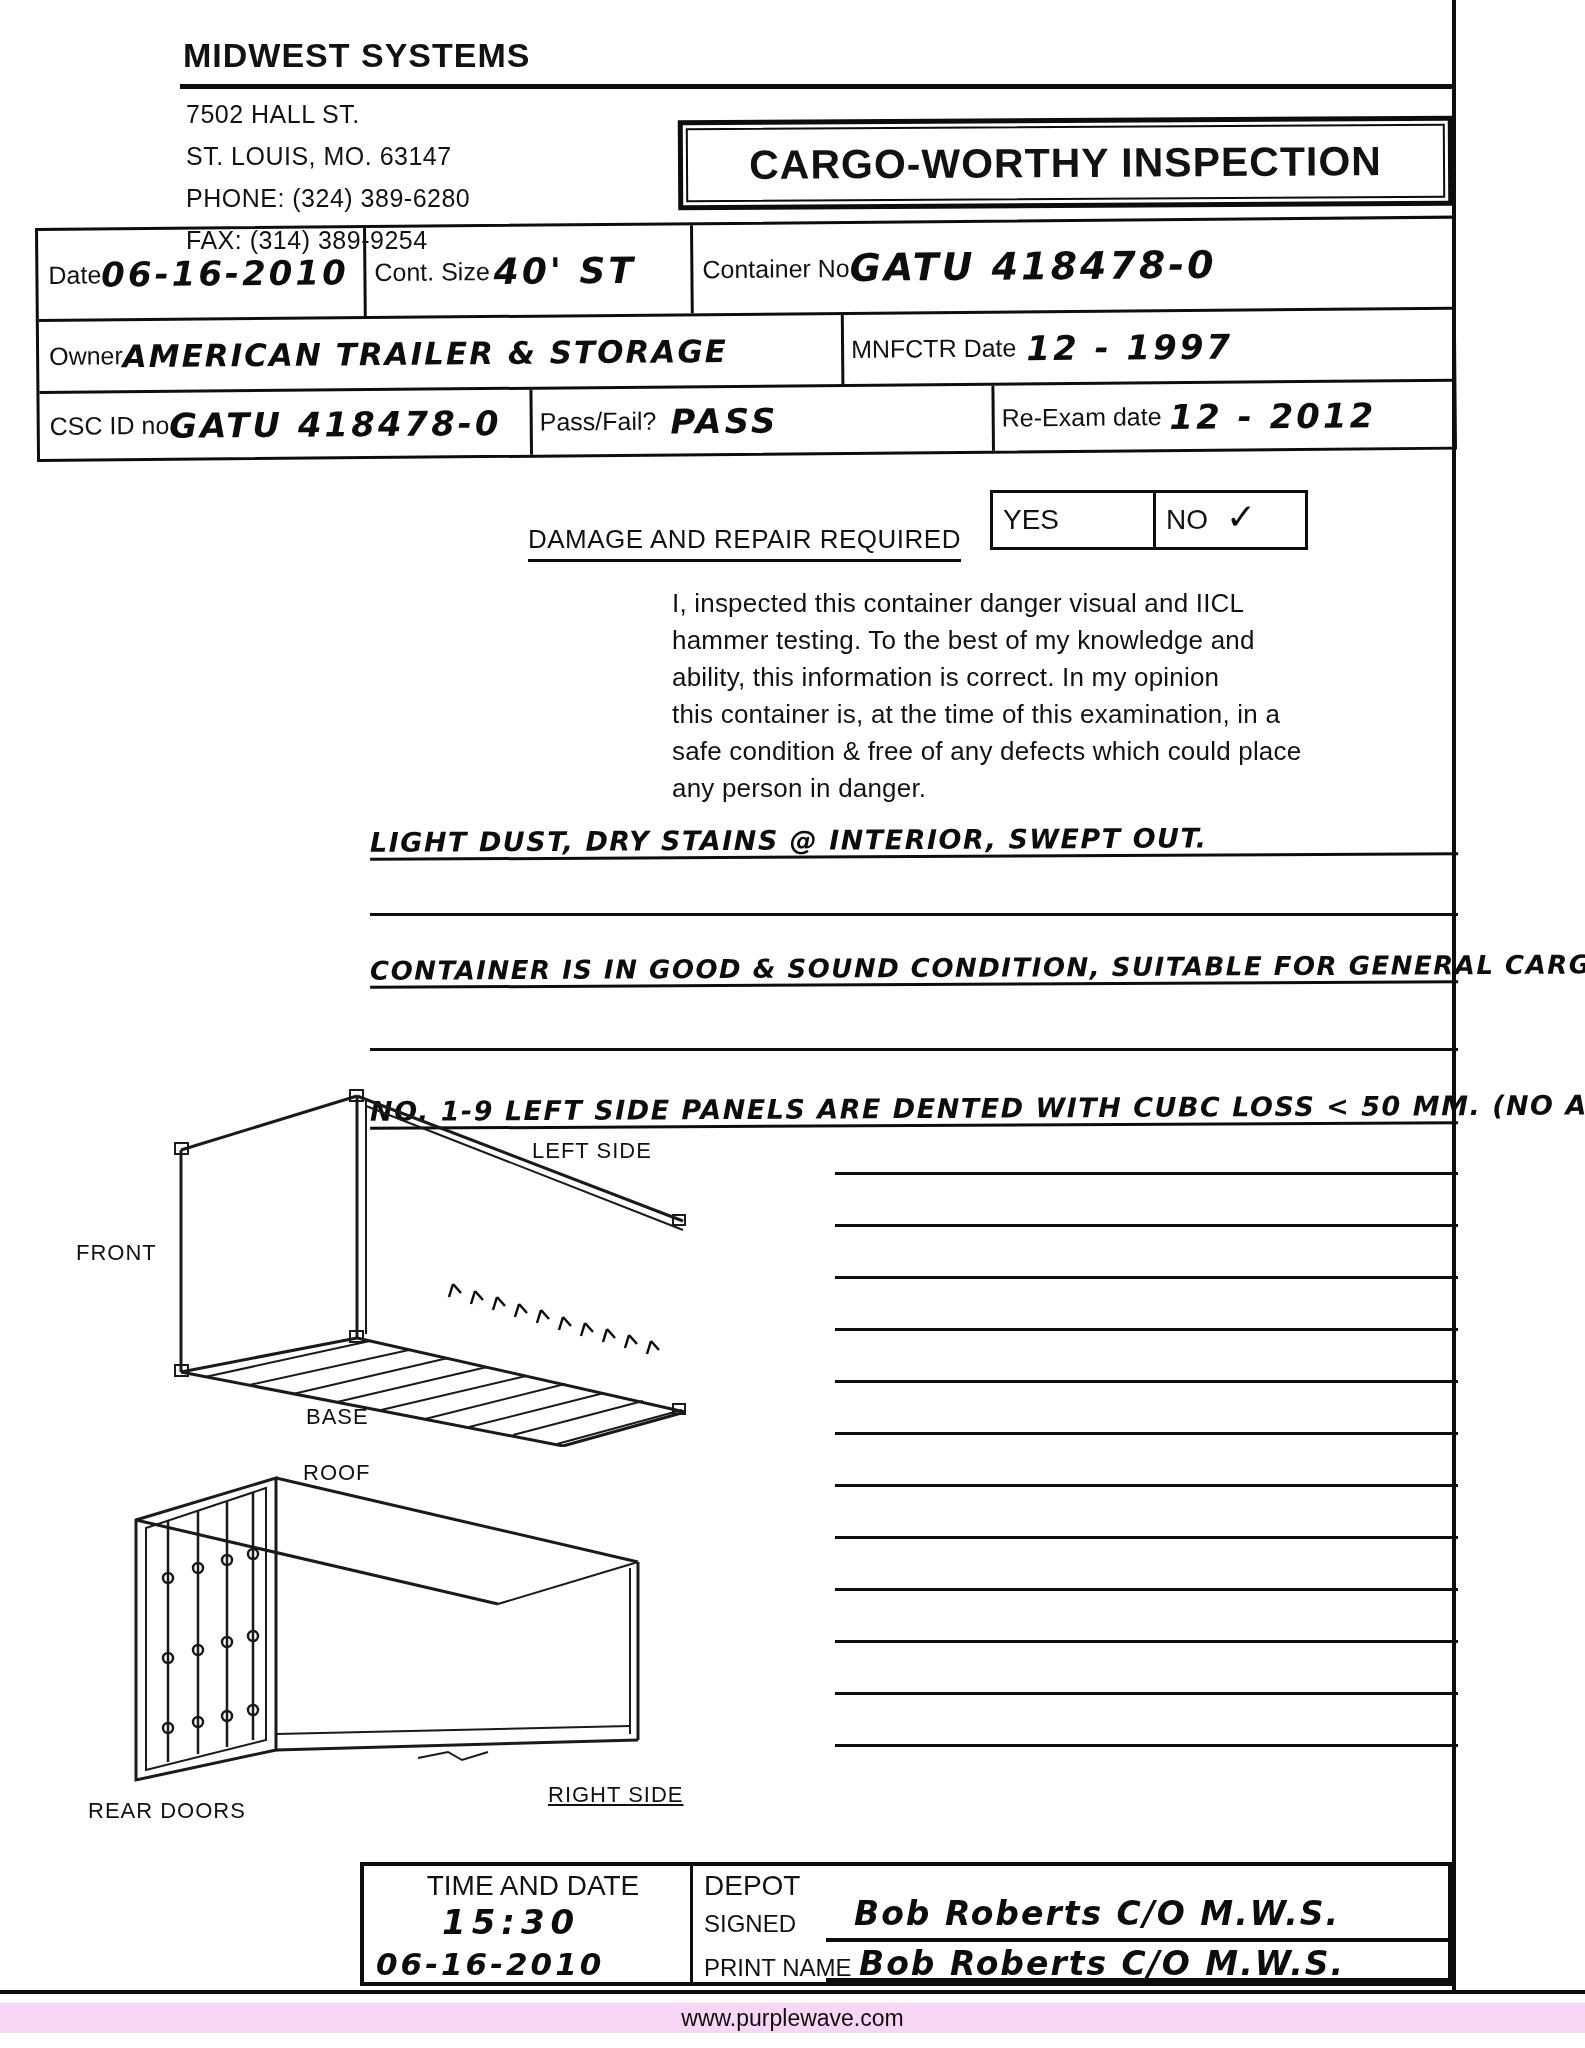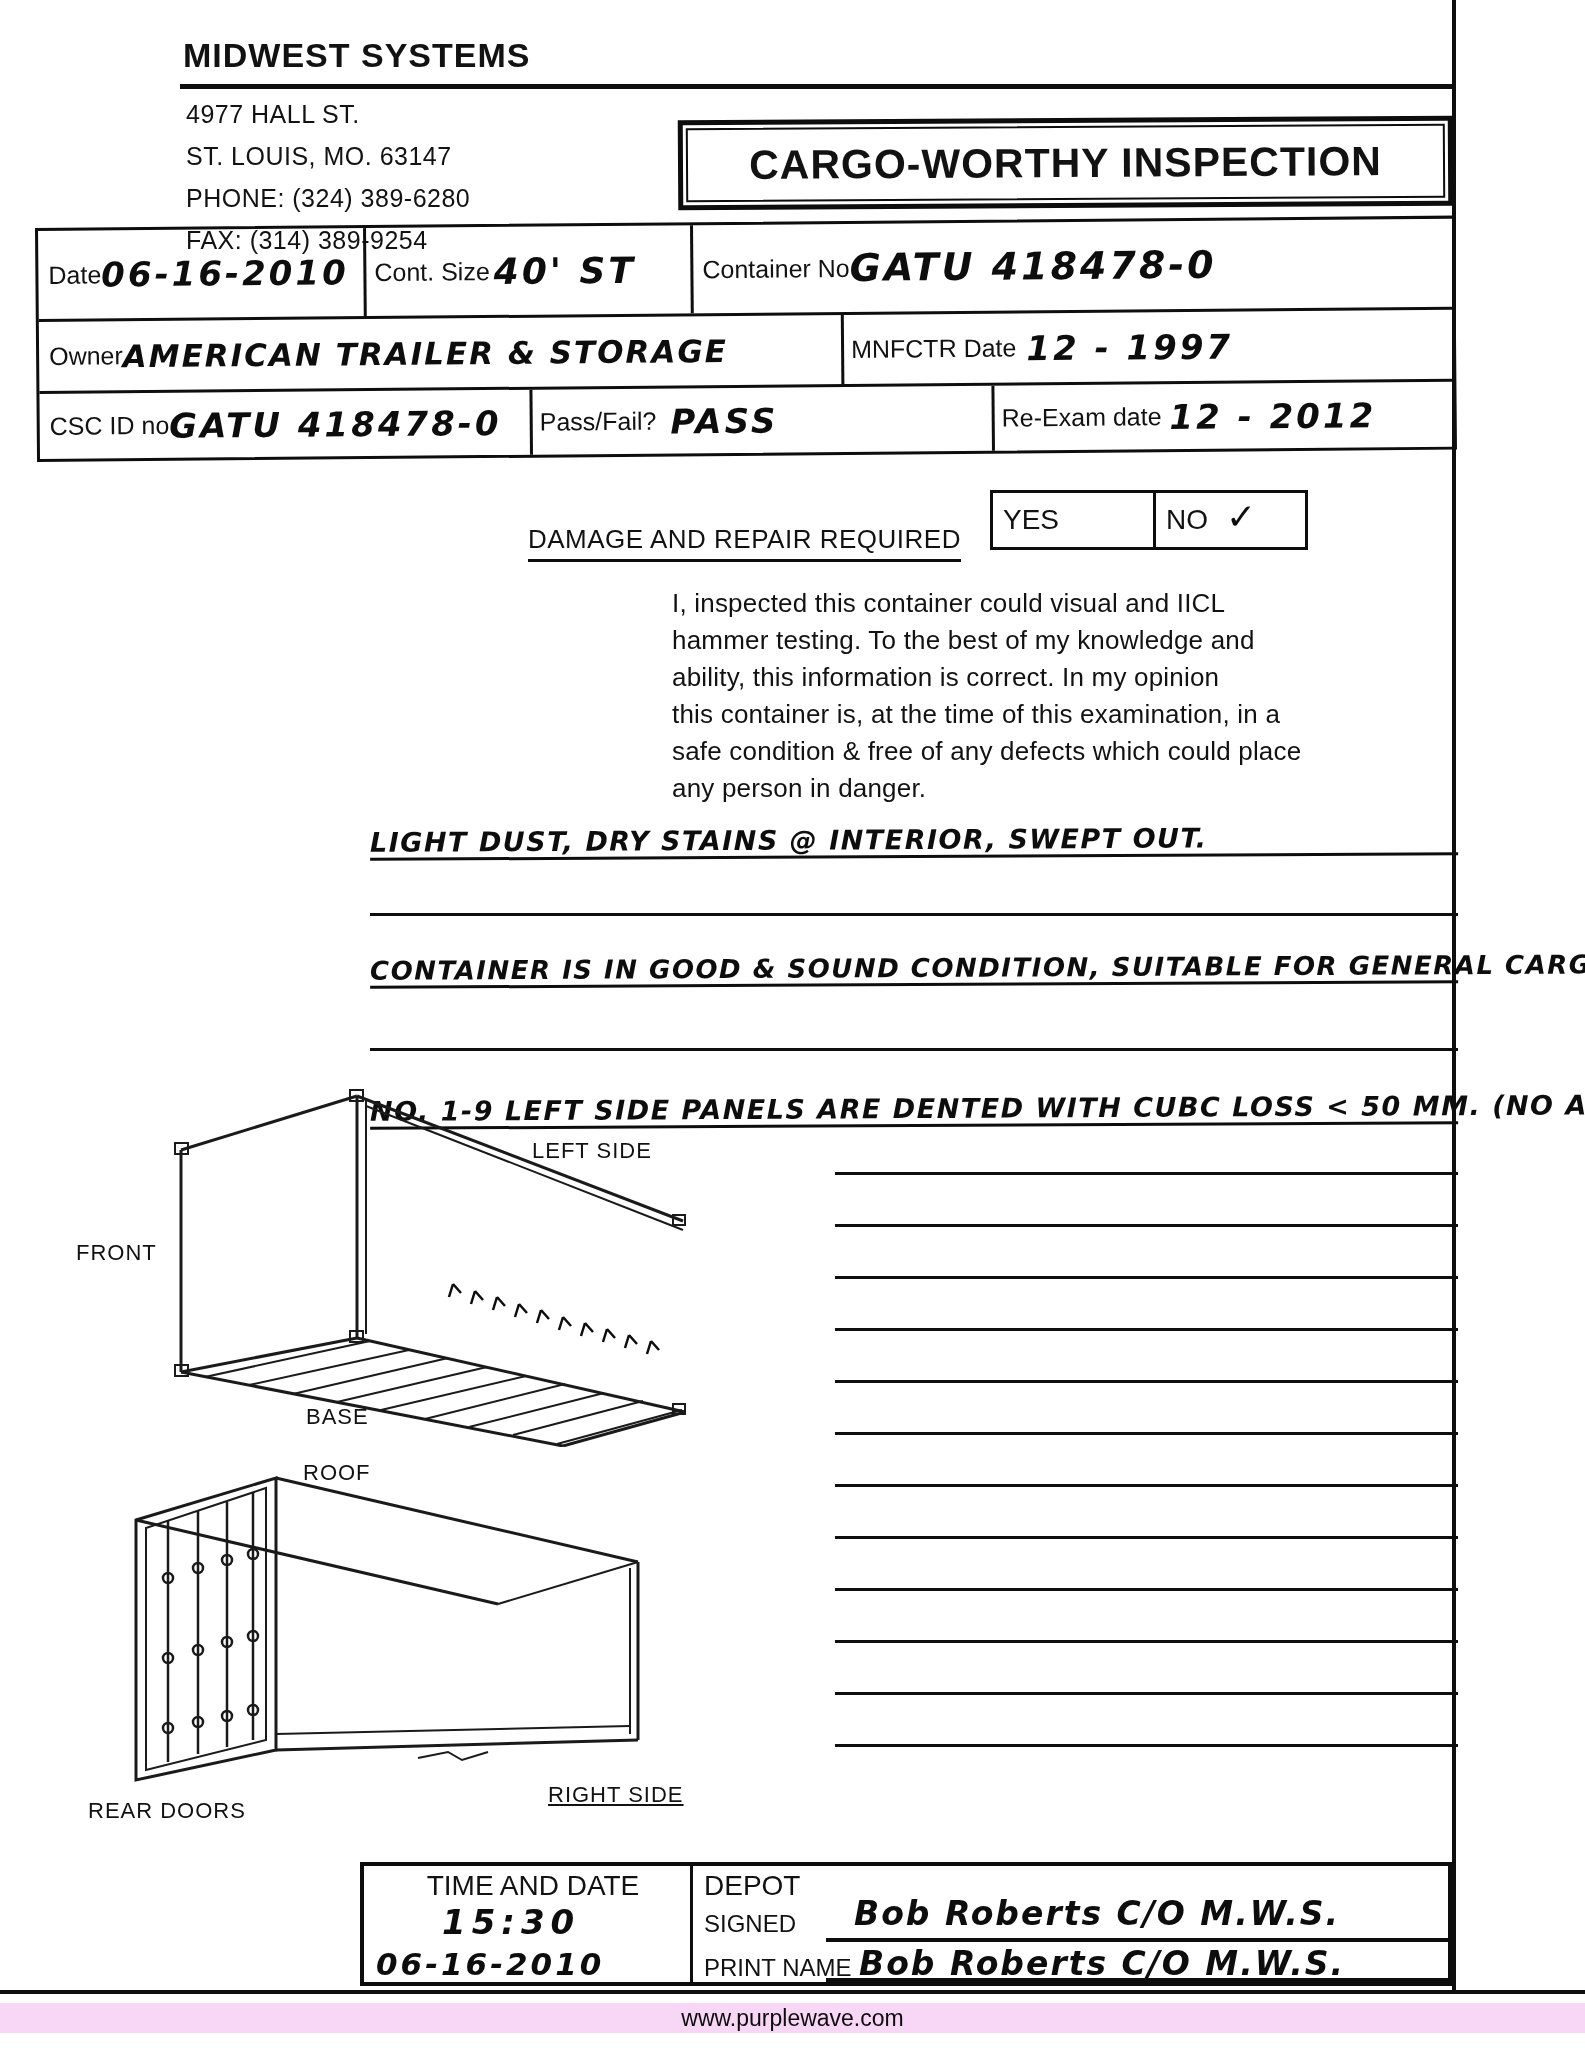--- a/index.html
+++ b/index.html
@@ -36,21 +36,21 @@
   #footer-bar{left:0; top:2003px; width:1585px; height:30px; background:#f8d6f6; display:flex; align-items:center; justify-content:center;}
   #footer-site{font-size:23px; color:#0d0d0d;}
 </style>
 </head>
 <body>
 
 <div id="page">
 
   <div class="abs" id="company">MIDWEST SYSTEMS</div>
   <div class="abs line" id="header-rule"></div>
-  <div class="abs addr" style="top:100px;">4977 HALL ST.</div>
+  <div class="abs addr" style="top:100px;">7502 HALL ST.</div>
   <div class="abs addr" style="top:142px;">ST. LOUIS, MO. 63147</div>
   <div class="abs addr" style="top:184px;">PHONE: (324) 389-6280</div>
   <div class="abs addr" style="top:226px;">FAX: (314) 389-9254</div>
 
   <div class="abs" id="title-box">
     <div id="title-box-inner">
       <span id="title-text">CARGO-WORTHY INSPECTION</span>
     </div>
   </div>
 
@@ -106,21 +106,21 @@
     <div class="yn-cell" style="width:150px;border-right:3px solid #0d0d0d;">
       <span>YES</span>
     </div>
     <div class="yn-cell" style="flex:1;">
       <span>NO</span>
       <span class="hw" style="font-size:36px;margin-left:18px;margin-bottom:8px;">✓</span>
     </div>
   </div>
 
   <div class="abs" id="statement">
-    <div class="stline">I, inspected this container could visual and IICL</div>
+    <div class="stline">I, inspected this container danger visual and IICL</div>
     <div class="stline">hammer testing.  To the best of my knowledge and</div>
     <div class="stline">ability, this information is correct.  In my opinion</div>
     <div class="stline">this container is, at the time of this examination, in a</div>
     <div class="stline">safe condition &amp; free of any defects which could place</div>
     <div class="stline">any person in danger.</div>
   </div>
 
   <div class="abs note" style="left:370px;width:1088px;top:810px;height:45px;transform:rotate(-0.3deg);">
     <span class="hw notetext">LIGHT DUST, DRY STAINS @ INTERIOR, SWEPT OUT.</span>
   </div>

